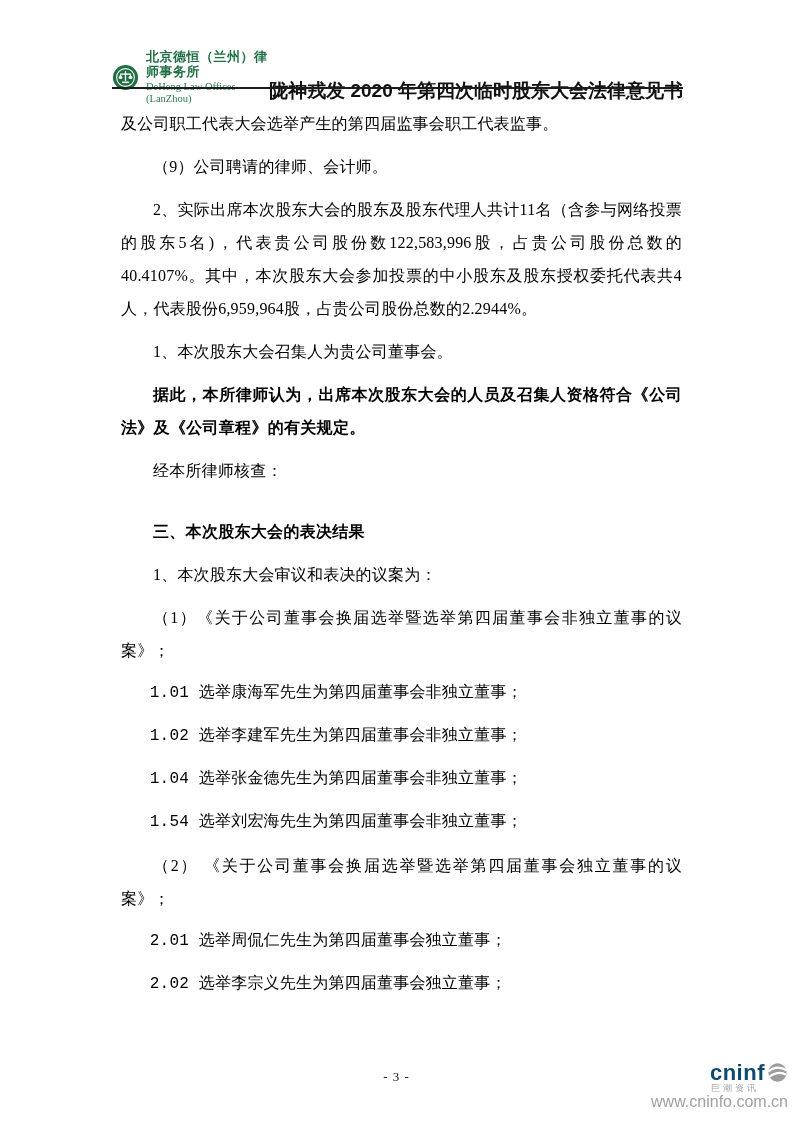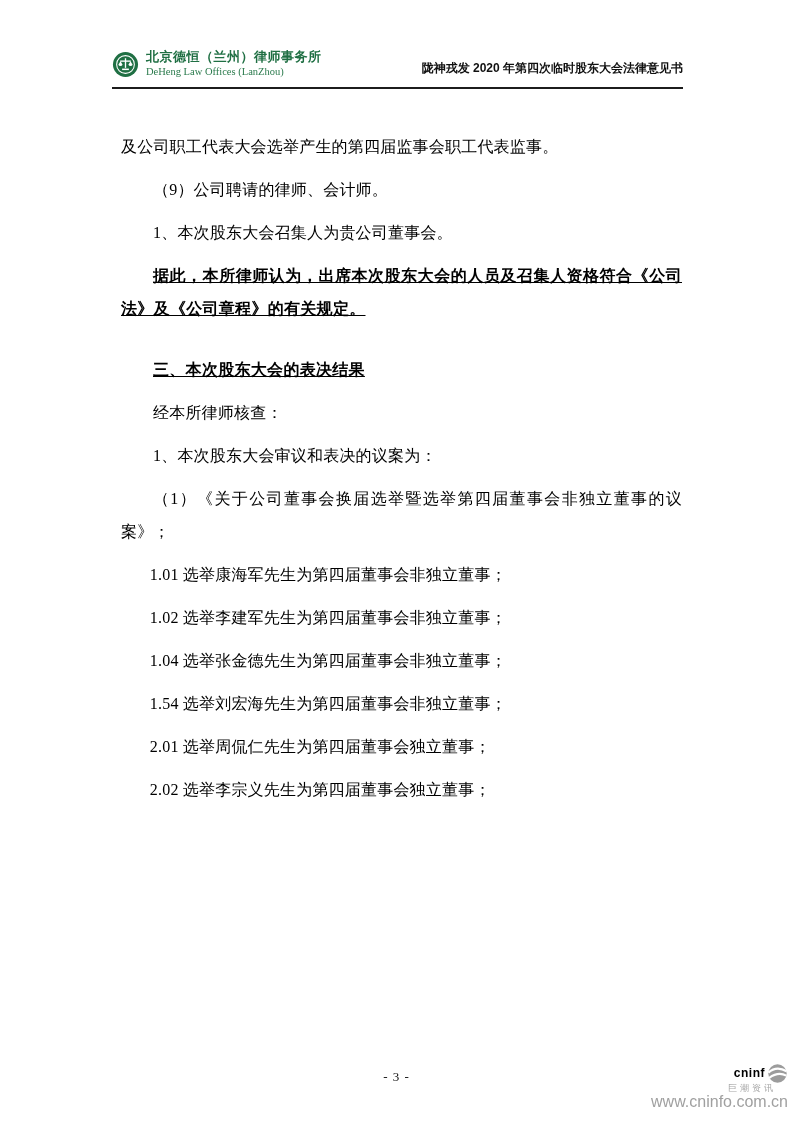--- a/index.html
+++ b/index.html
@@ -48,56 +48,55 @@
     letter-spacing: 0.5px;
   }
   .firm-en {
     font-family: Liberation Serif, serif;
     font-size: 10.5px;
     color: #2a7a4c;
     margin-top: 1px;
   }
   .doc-title {
     font-family: "Liberation Sans", "DejaVu Sans", sans-serif;
-    font-size: 12px;
+    font-size: 19px;
     font-weight: bold;
     color: #111111;
     padding-bottom: 1px;
     white-space: nowrap;
   }
   .header-rule {
     position: absolute;
     left: 112px;
     width: 571px;
     top: 87px;
     height: 2px;
     background: #1c1c1c;
   }
 
   
   .content {
     position: absolute;
     left: 121px;
     width: 561px;
-    top: 130px;
+    top: 107px;
   }
   .para {
     margin: 0 0 10px 0;
     font-size: 16px;
     line-height: 33px;
     text-align: justify;
     letter-spacing: 0.2px;
   }
   .para.indent { text-indent: 2em; }
-  .para.item   { text-indent: 1.8em; text-align: left; }
+  .para.item   { text-indent: 1.8em; text-align: left; font-family: Liberation Mono, monospace; }
   .para.hei    {
     font-family: "Liberation Sans", "DejaVu Sans", sans-serif;
     font-weight: bold;
     letter-spacing: 0.3px;
-    text-decoration: underline;
   }
   .para.section-heading { margin-top: 28px; }
 
   
   .page-number {
     position: absolute;
     left: 0;
     right: 0;
     bottom: 37px;
     text-align: center;
@@ -114,27 +113,27 @@
     font-family: "Liberation Sans", "DejaVu Sans", sans-serif;
     line-height: 1.05;
   }
   .wm-top {
     display: flex;
     align-items: center;
     justify-content: flex-end;
     gap: 2px;
   }
   .wm-brand {
-    font-size: 12px;
+    font-size: 22px;
     font-weight: bold;
     letter-spacing: 0.5px;
-    color: #000000;
+    color: #0c4a6e;
   }
   .wm-logo { width: 21px; height: 21px; display: inline-block; }
-  .wm-cn  { font-size: 9px;  letter-spacing: 3px; margin: 0 12px 1px 0; color: #a5a5a5; }
+  .wm-cn  { font-size: 9px;  letter-spacing: 3px; margin: 0 29px 1px 0; color: #a5a5a5; }
   .wm-url { font-size: 16px; color: #a0a0a0; }
 </style>
 </head>
 <body>
 
 <div class="page">
 
   <div class="header">
     <div class="firm-block">
       <span class="firm-logo">
@@ -153,30 +152,32 @@
         <div class="firm-en">DeHeng Law Offices (LanZhou)</div>
       </div>
     </div>
     <div class="doc-title">陇神戎发 2020 年第四次临时股东大会法律意见书</div>
   </div>
   <div class="header-rule"></div>
 
   <div class="content">
     <p class="para">及公司职工代表大会选举产生的第四届监事会职工代表监事。</p>
     <p class="para indent">（9）公司聘请的律师、会计师。</p>
+    <p class="para indent">2、实际出席本次股东大会的股东及股东代理人共计11名（含参与网络投票的股东5名)，代表贵公司股份数122,583,996股，占贵公司股份总数的40.4107%。其中，本次股东大会参加投票的中小股东及股东授权委托代表共4人，代表股份6,959,964股，占贵公司股份总数的2.2944%。</p>
     <p class="para indent">1、本次股东大会召集人为贵公司董事会。</p>
     <p class="para indent hei">据此，本所律师认为，出席本次股东大会的人员及召集人资格符合《公司法》及《公司章程》的有关规定。</p>
+    <p class="para indent">经本所律师核查：</p>
     <p class="para indent hei section-heading">三、本次股东大会的表决结果</p>
-    <p class="para indent">经本所律师核查：</p>
     <p class="para indent">1、本次股东大会审议和表决的议案为：</p>
     <p class="para indent">（1）《关于公司董事会换届选举暨选举第四届董事会非独立董事的议案》；</p>
     <p class="para item">1.01 选举康海军先生为第四届董事会非独立董事；</p>
     <p class="para item">1.02 选举李建军先生为第四届董事会非独立董事；</p>
     <p class="para item">1.04 选举张金德先生为第四届董事会非独立董事；</p>
     <p class="para item">1.54 选举刘宏海先生为第四届董事会非独立董事；</p>
+    <p class="para indent">（2） 《关于公司董事会换届选举暨选举第四届董事会独立董事的议案》；</p>
     <p class="para item">2.01 选举周侃仁先生为第四届董事会独立董事；</p>
     <p class="para item">2.02 选举李宗义先生为第四届董事会独立董事；</p>
   </div>
 
   <div class="page-number">- 3 -</div>
 
   <div class="watermark">
     <div class="wm-top">
       <span class="wm-brand">cninf</span>
       <span class="wm-logo">

